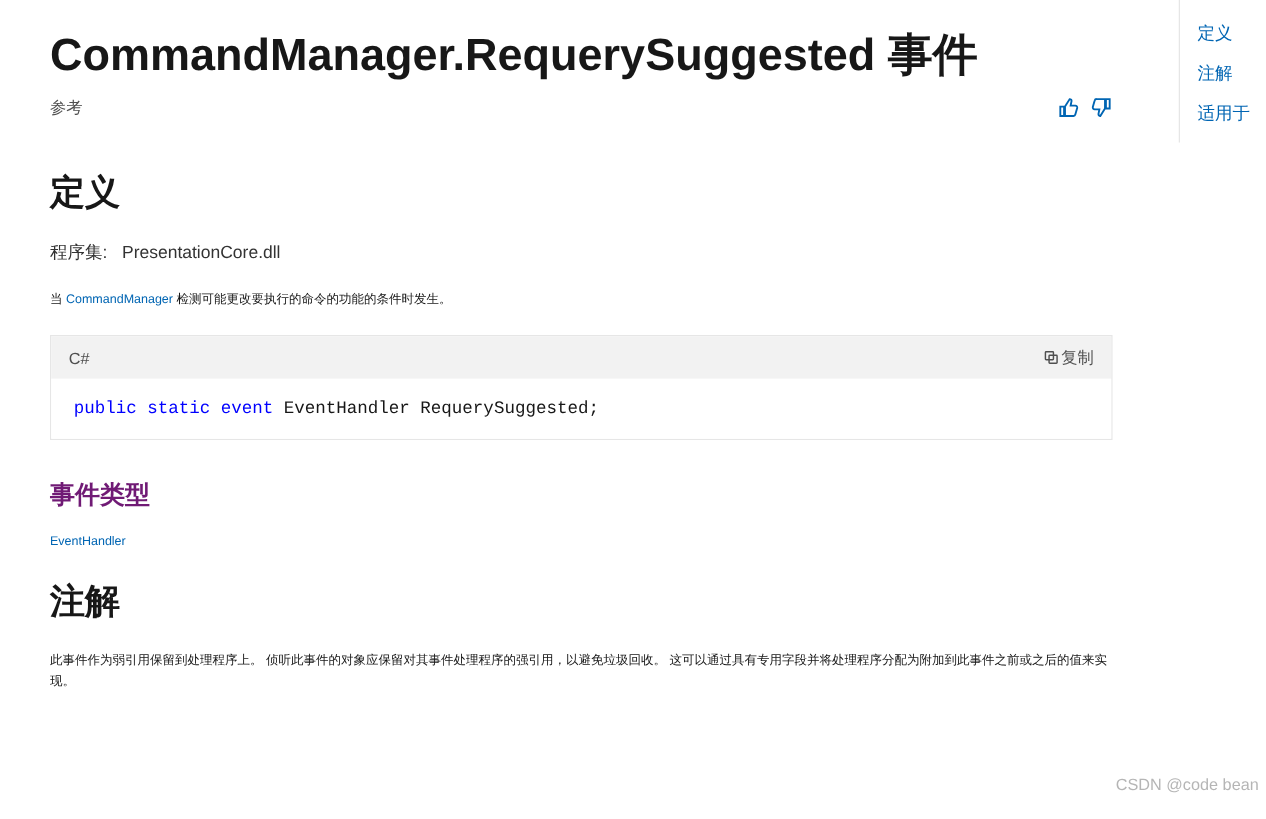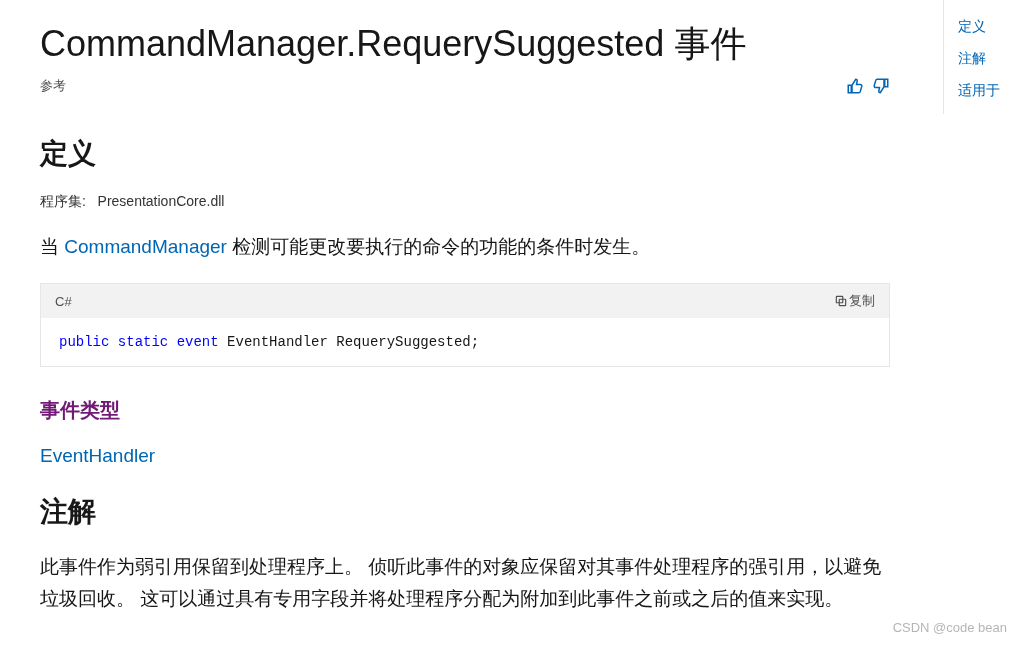--- a/index.html
+++ b/index.html
@@ -11,21 +11,21 @@
       height: 655px;
       position: relative;
       overflow: hidden;
     }
     .main {
       padding: 20px 40px 0 40px;
       width: 930px;
     }
     h1 {
       font-size: 36px;
-      font-weight: 400;
+      font-weight: 700;
       margin-bottom: 8px;
       color: #171717;
     }
     .meta-row {
       display: flex;
       justify-content: space-between;
       align-items: center;
       margin-bottom: 40px;
     }
     .ref {
@@ -54,21 +54,21 @@
       color: #333;
     }
     .kv-label {
       color: #333;
     }
     .link {
       color: #0065b3;
       text-decoration: none;
     }
     .para {
-      font-size: 19px;
+      font-size: 10px;
       line-height: 1.7;
       margin-top: 20px;
       margin-bottom: 20px;
       color: #161616;
     }
     .codeblock {
       border: 1px solid #e6e6e6;
       margin-top: 10px;
       margin-bottom: 30px;
     }

